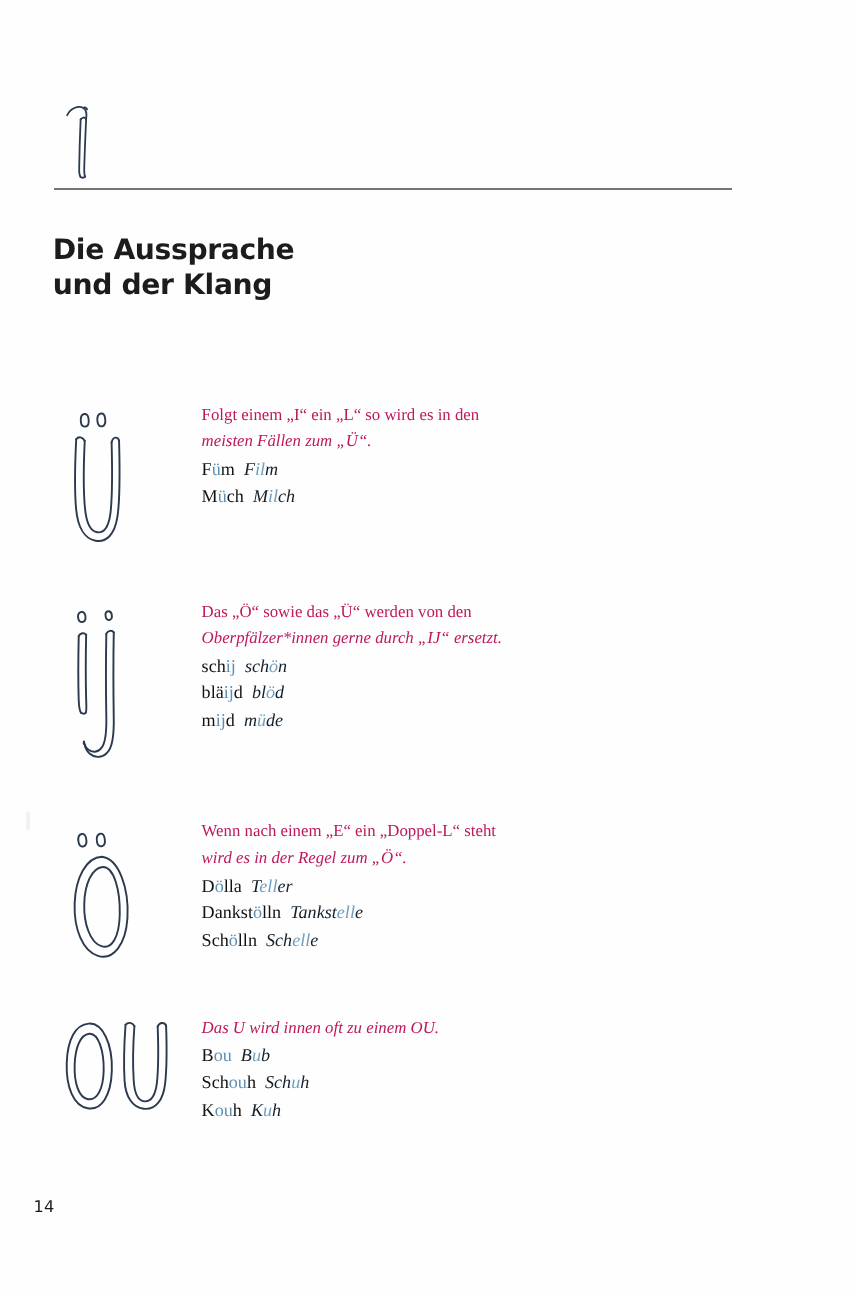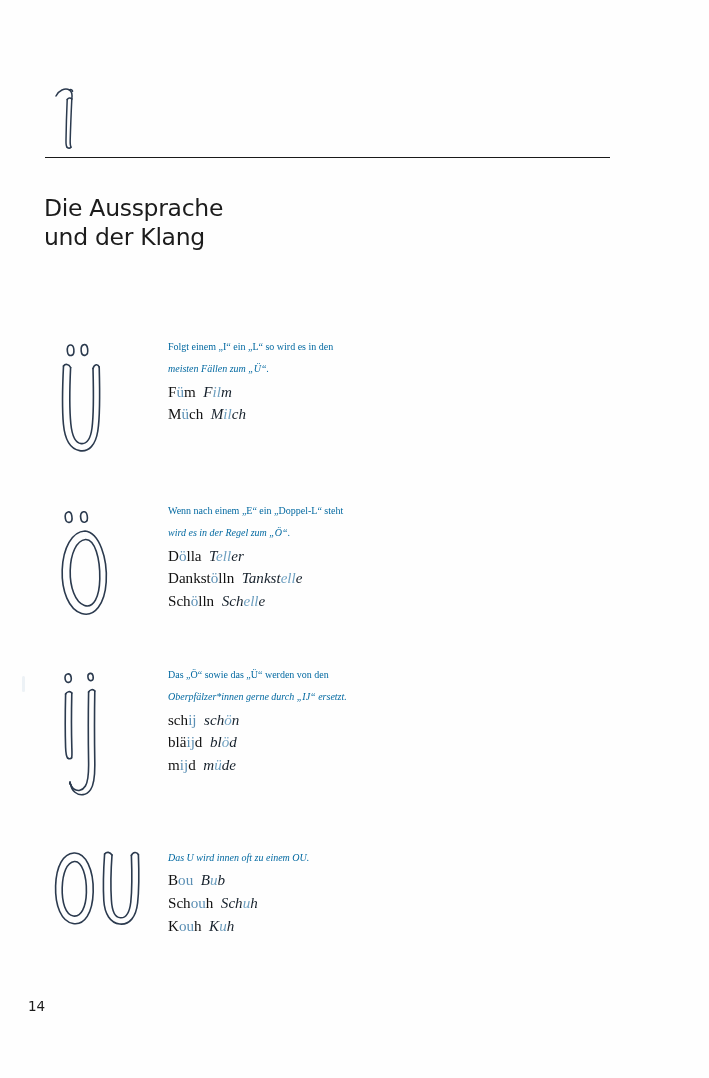--- a/index.html
+++ b/index.html
@@ -42,21 +42,21 @@
     border-top: 1.6px solid #1a1a1a;
   }
 
   
   .chapter-title {
     position: absolute;
     left: 44px;
     top: 178px;
     width: 420px;
     font-family: "DejaVu Sans", sans-serif;
-    font-weight: normal;
+    font-weight: bold;
     font-size: 23.5px;
     line-height: 29px;
     letter-spacing: -0.3px;
     color: #1c1c1c;
   }
   .chapter-title .tline { display: block; white-space: pre; }
 
   
   .sections {
     position: absolute;
@@ -89,23 +89,23 @@
 
   .text-cell {
     position: absolute;
     left: 168px;
     top: 0;
     width: 322px;
   }
 
   .rule-desc {
     font-family: "Liberation Serif", serif;
-    font-size: 10px;
+    font-size: 14px;
     line-height: 22.4px;
-    color: #0369a1;
+    color: #be185d;
     text-align: justify;
     text-justify: inter-word;
     margin: 0;
   }
   .rule-desc .lastline { text-align: center; font-style: italic; }
 
   .examples {
     margin: 0;
     padding: 0;
     list-style: none;
@@ -201,20 +201,56 @@
           <span>Folgt einem „I“ ein „L“ so wird es in den</span><br>
           <span class="lastline">meisten Fällen zum „Ü“.</span>
         </p>
         <ul class="examples">
           <li><span class="ex-dialect"><span>F</span><span class="hl">ü</span><span>m</span></span>&nbsp; <span class="ex-std"><span>F</span><span class="hl">il</span><span>m</span></span></li>
           <li><span class="ex-dialect"><span>M</span><span class="hl">ü</span><span>ch</span></span>&nbsp; <span class="ex-std"><span>M</span><span class="hl">il</span><span>ch</span></span></li>
         </ul>
       </div>
     </div>
 
+    <div class="rule-row r2">
+      <div class="glyph-cell">
+        <div class="glyph-ij" title="ij">
+          <svg viewBox="0 0 62 132" xmlns="http://www.w3.org/2000/svg">
+            <g fill="none" stroke="#2b3a4e" stroke-width="1.6" stroke-linecap="round" stroke-linejoin="round">
+
+              <path d="M8.5 8 C6.4 8.4, 5.6 10.6, 6.2 13.4 C6.7 15.8, 8.2 16.8, 10.2 16.2 C12 15.7, 12.6 13.6, 12.1 11 C11.6 8.7, 10.4 7.6, 8.5 8 Z"></path>
+
+              <path d="M31 7.4 C29.2 7.8, 28.6 9.7, 29.1 12 C29.5 14.1, 30.8 15, 32.5 14.5 C34 14.1, 34.5 12.3, 34.1 10.1 C33.7 8.2, 32.6 7.1, 31 7.4 Z"></path>
+
+              <path d="M6.6 28 C6.2 46, 6.0 64, 6.6 81.5 C6.8 87, 7.4 90.5, 8.6 92"></path>
+              <path d="M12.8 27 C12.4 45.5, 12.3 63.5, 12.8 81 C13 86.6, 13.2 90, 12.6 91.8"></path>
+              <path d="M6.6 28 C8 25.4, 11.2 24.8, 12.8 27"></path>
+              <path d="M8.6 92 C10.2 93.2, 11.8 93, 12.6 91.8"></path>
+
+              <path d="M29.6 26 C29.2 48, 29.2 72, 29.6 96 C29.8 108, 29.2 115.5, 26.4 120 C23.4 124.8, 18.6 125.8, 14.4 122.6 C12.2 120.9, 11.2 118.6, 11 116"></path>
+              <path d="M35.8 25 C35.4 47.5, 35.4 72, 35.8 96.5 C36 109.6, 35.2 118.4, 31.6 123.6 C27.6 129.4, 20.8 130.4, 15.6 126 C13.4 124.1, 12.2 121.6, 11.8 118.6"></path>
+              <path d="M29.6 26 C31 23.4, 34.2 22.8, 35.8 25"></path>
+              <path d="M11 116 C10.4 117.4, 11 118.2, 11.8 118.6"></path>
+            </g>
+          </svg>
+        </div>
+      </div>
+      <div class="text-cell">
+        <p class="rule-desc">
+          <span>Das „Ö“ sowie das „Ü“ werden von den</span><br>
+          <span class="lastline">Oberpfälzer*innen gerne durch „IJ“ ersetzt.</span>
+        </p>
+        <ul class="examples">
+          <li><span class="ex-dialect"><span>sch</span><span class="hl">ij</span><span></span></span>&nbsp; <span class="ex-std"><span>sch</span><span class="hl">ö</span><span>n</span></span></li>
+          <li><span class="ex-dialect"><span>blä</span><span class="hl">ij</span><span>d</span></span>&nbsp; <span class="ex-std"><span>bl</span><span class="hl">ö</span><span>d</span></span></li>
+          <li><span class="ex-dialect"><span>m</span><span class="hl">ij</span><span>d</span></span>&nbsp; <span class="ex-std"><span>m</span><span class="hl">ü</span><span>de</span></span></li>
+        </ul>
+      </div>
+    </div>
+
     <div class="rule-row r1">
       <div class="glyph-cell">
         <div class="glyph-o" title="Ö">
           <svg viewBox="0 0 62 118" xmlns="http://www.w3.org/2000/svg">
             <g fill="none" stroke="#2b3a4e" stroke-width="1.6" stroke-linecap="round" stroke-linejoin="round">
               <path d="M13 4 C10.6 4.6, 9.8 7.2, 10.4 10.6 C10.9 13.6, 12.5 14.8, 14.8 14.2 C16.8 13.6, 17.4 11, 16.8 7.8 C16.3 5, 15 3.5, 13 4 Z"></path>
               <path d="M28.5 3.8 C26 4.4, 25.2 7, 25.8 10.5 C26.3 13.5, 27.9 14.7, 30.2 14.1 C32.2 13.5, 32.8 10.9, 32.2 7.6 C31.7 4.8, 30.5 3.3, 28.5 3.8 Z"></path>
 
               <path d="M30 23 C17 23.5, 8 40, 7.2 62 C6.5 83, 13.8 101.5, 26.6 105.5 C39.5 109.5, 49.8 96, 51.2 74 C52.6 50, 44.4 24.8, 30 23 Z"></path>
 
@@ -229,56 +265,20 @@
           <span class="lastline">wird es in der Regel zum „Ö“.</span>
         </p>
         <ul class="examples">
           <li><span class="ex-dialect"><span>D</span><span class="hl">ö</span><span>lla</span></span>&nbsp; <span class="ex-std"><span>T</span><span class="hl">ell</span><span>er</span></span></li>
           <li><span class="ex-dialect"><span>Dankst</span><span class="hl">ö</span><span>lln</span></span>&nbsp; <span class="ex-std"><span>Tankst</span><span class="hl">ell</span><span>e</span></span></li>
           <li><span class="ex-dialect"><span>Sch</span><span class="hl">ö</span><span>lln</span></span>&nbsp; <span class="ex-std"><span>Sch</span><span class="hl">ell</span><span>e</span></span></li>
         </ul>
       </div>
     </div>
 
-    <div class="rule-row r2">
-      <div class="glyph-cell">
-        <div class="glyph-ij" title="ij">
-          <svg viewBox="0 0 62 132" xmlns="http://www.w3.org/2000/svg">
-            <g fill="none" stroke="#2b3a4e" stroke-width="1.6" stroke-linecap="round" stroke-linejoin="round">
-
-              <path d="M8.5 8 C6.4 8.4, 5.6 10.6, 6.2 13.4 C6.7 15.8, 8.2 16.8, 10.2 16.2 C12 15.7, 12.6 13.6, 12.1 11 C11.6 8.7, 10.4 7.6, 8.5 8 Z"></path>
-
-              <path d="M31 7.4 C29.2 7.8, 28.6 9.7, 29.1 12 C29.5 14.1, 30.8 15, 32.5 14.5 C34 14.1, 34.5 12.3, 34.1 10.1 C33.7 8.2, 32.6 7.1, 31 7.4 Z"></path>
-
-              <path d="M6.6 28 C6.2 46, 6.0 64, 6.6 81.5 C6.8 87, 7.4 90.5, 8.6 92"></path>
-              <path d="M12.8 27 C12.4 45.5, 12.3 63.5, 12.8 81 C13 86.6, 13.2 90, 12.6 91.8"></path>
-              <path d="M6.6 28 C8 25.4, 11.2 24.8, 12.8 27"></path>
-              <path d="M8.6 92 C10.2 93.2, 11.8 93, 12.6 91.8"></path>
-
-              <path d="M29.6 26 C29.2 48, 29.2 72, 29.6 96 C29.8 108, 29.2 115.5, 26.4 120 C23.4 124.8, 18.6 125.8, 14.4 122.6 C12.2 120.9, 11.2 118.6, 11 116"></path>
-              <path d="M35.8 25 C35.4 47.5, 35.4 72, 35.8 96.5 C36 109.6, 35.2 118.4, 31.6 123.6 C27.6 129.4, 20.8 130.4, 15.6 126 C13.4 124.1, 12.2 121.6, 11.8 118.6"></path>
-              <path d="M29.6 26 C31 23.4, 34.2 22.8, 35.8 25"></path>
-              <path d="M11 116 C10.4 117.4, 11 118.2, 11.8 118.6"></path>
-            </g>
-          </svg>
-        </div>
-      </div>
-      <div class="text-cell">
-        <p class="rule-desc">
-          <span>Das „Ö“ sowie das „Ü“ werden von den</span><br>
-          <span class="lastline">Oberpfälzer*innen gerne durch „IJ“ ersetzt.</span>
-        </p>
-        <ul class="examples">
-          <li><span class="ex-dialect"><span>sch</span><span class="hl">ij</span><span></span></span>&nbsp; <span class="ex-std"><span>sch</span><span class="hl">ö</span><span>n</span></span></li>
-          <li><span class="ex-dialect"><span>blä</span><span class="hl">ij</span><span>d</span></span>&nbsp; <span class="ex-std"><span>bl</span><span class="hl">ö</span><span>d</span></span></li>
-          <li><span class="ex-dialect"><span>m</span><span class="hl">ij</span><span>d</span></span>&nbsp; <span class="ex-std"><span>m</span><span class="hl">ü</span><span>de</span></span></li>
-        </ul>
-      </div>
-    </div>
-
     <div class="rule-row r3">
       <div class="glyph-cell">
         <div class="glyph-ou" title="OU">
           <svg viewBox="0 0 96 80" xmlns="http://www.w3.org/2000/svg">
             <g fill="none" stroke="#2b3a4e" stroke-width="1.6" stroke-linecap="round" stroke-linejoin="round">
 
               <path d="M23 4 C12 4.8, 5.2 17, 4.6 37 C4 57, 10.4 72.5, 22 74.5 C33.6 76.5, 41.6 64, 42.2 43 C42.8 21, 34.6 3.2, 23 4 Z"></path>
 
               <path d="M23.4 12.5 C15.8 13.2, 11.6 24.5, 11.2 38.8 C10.8 53.5, 14.6 65.8, 22.4 67 C30.2 68.2, 35 58, 35.4 43.5 C35.8 27, 31 11.8, 23.4 12.5 Z"></path>
 

